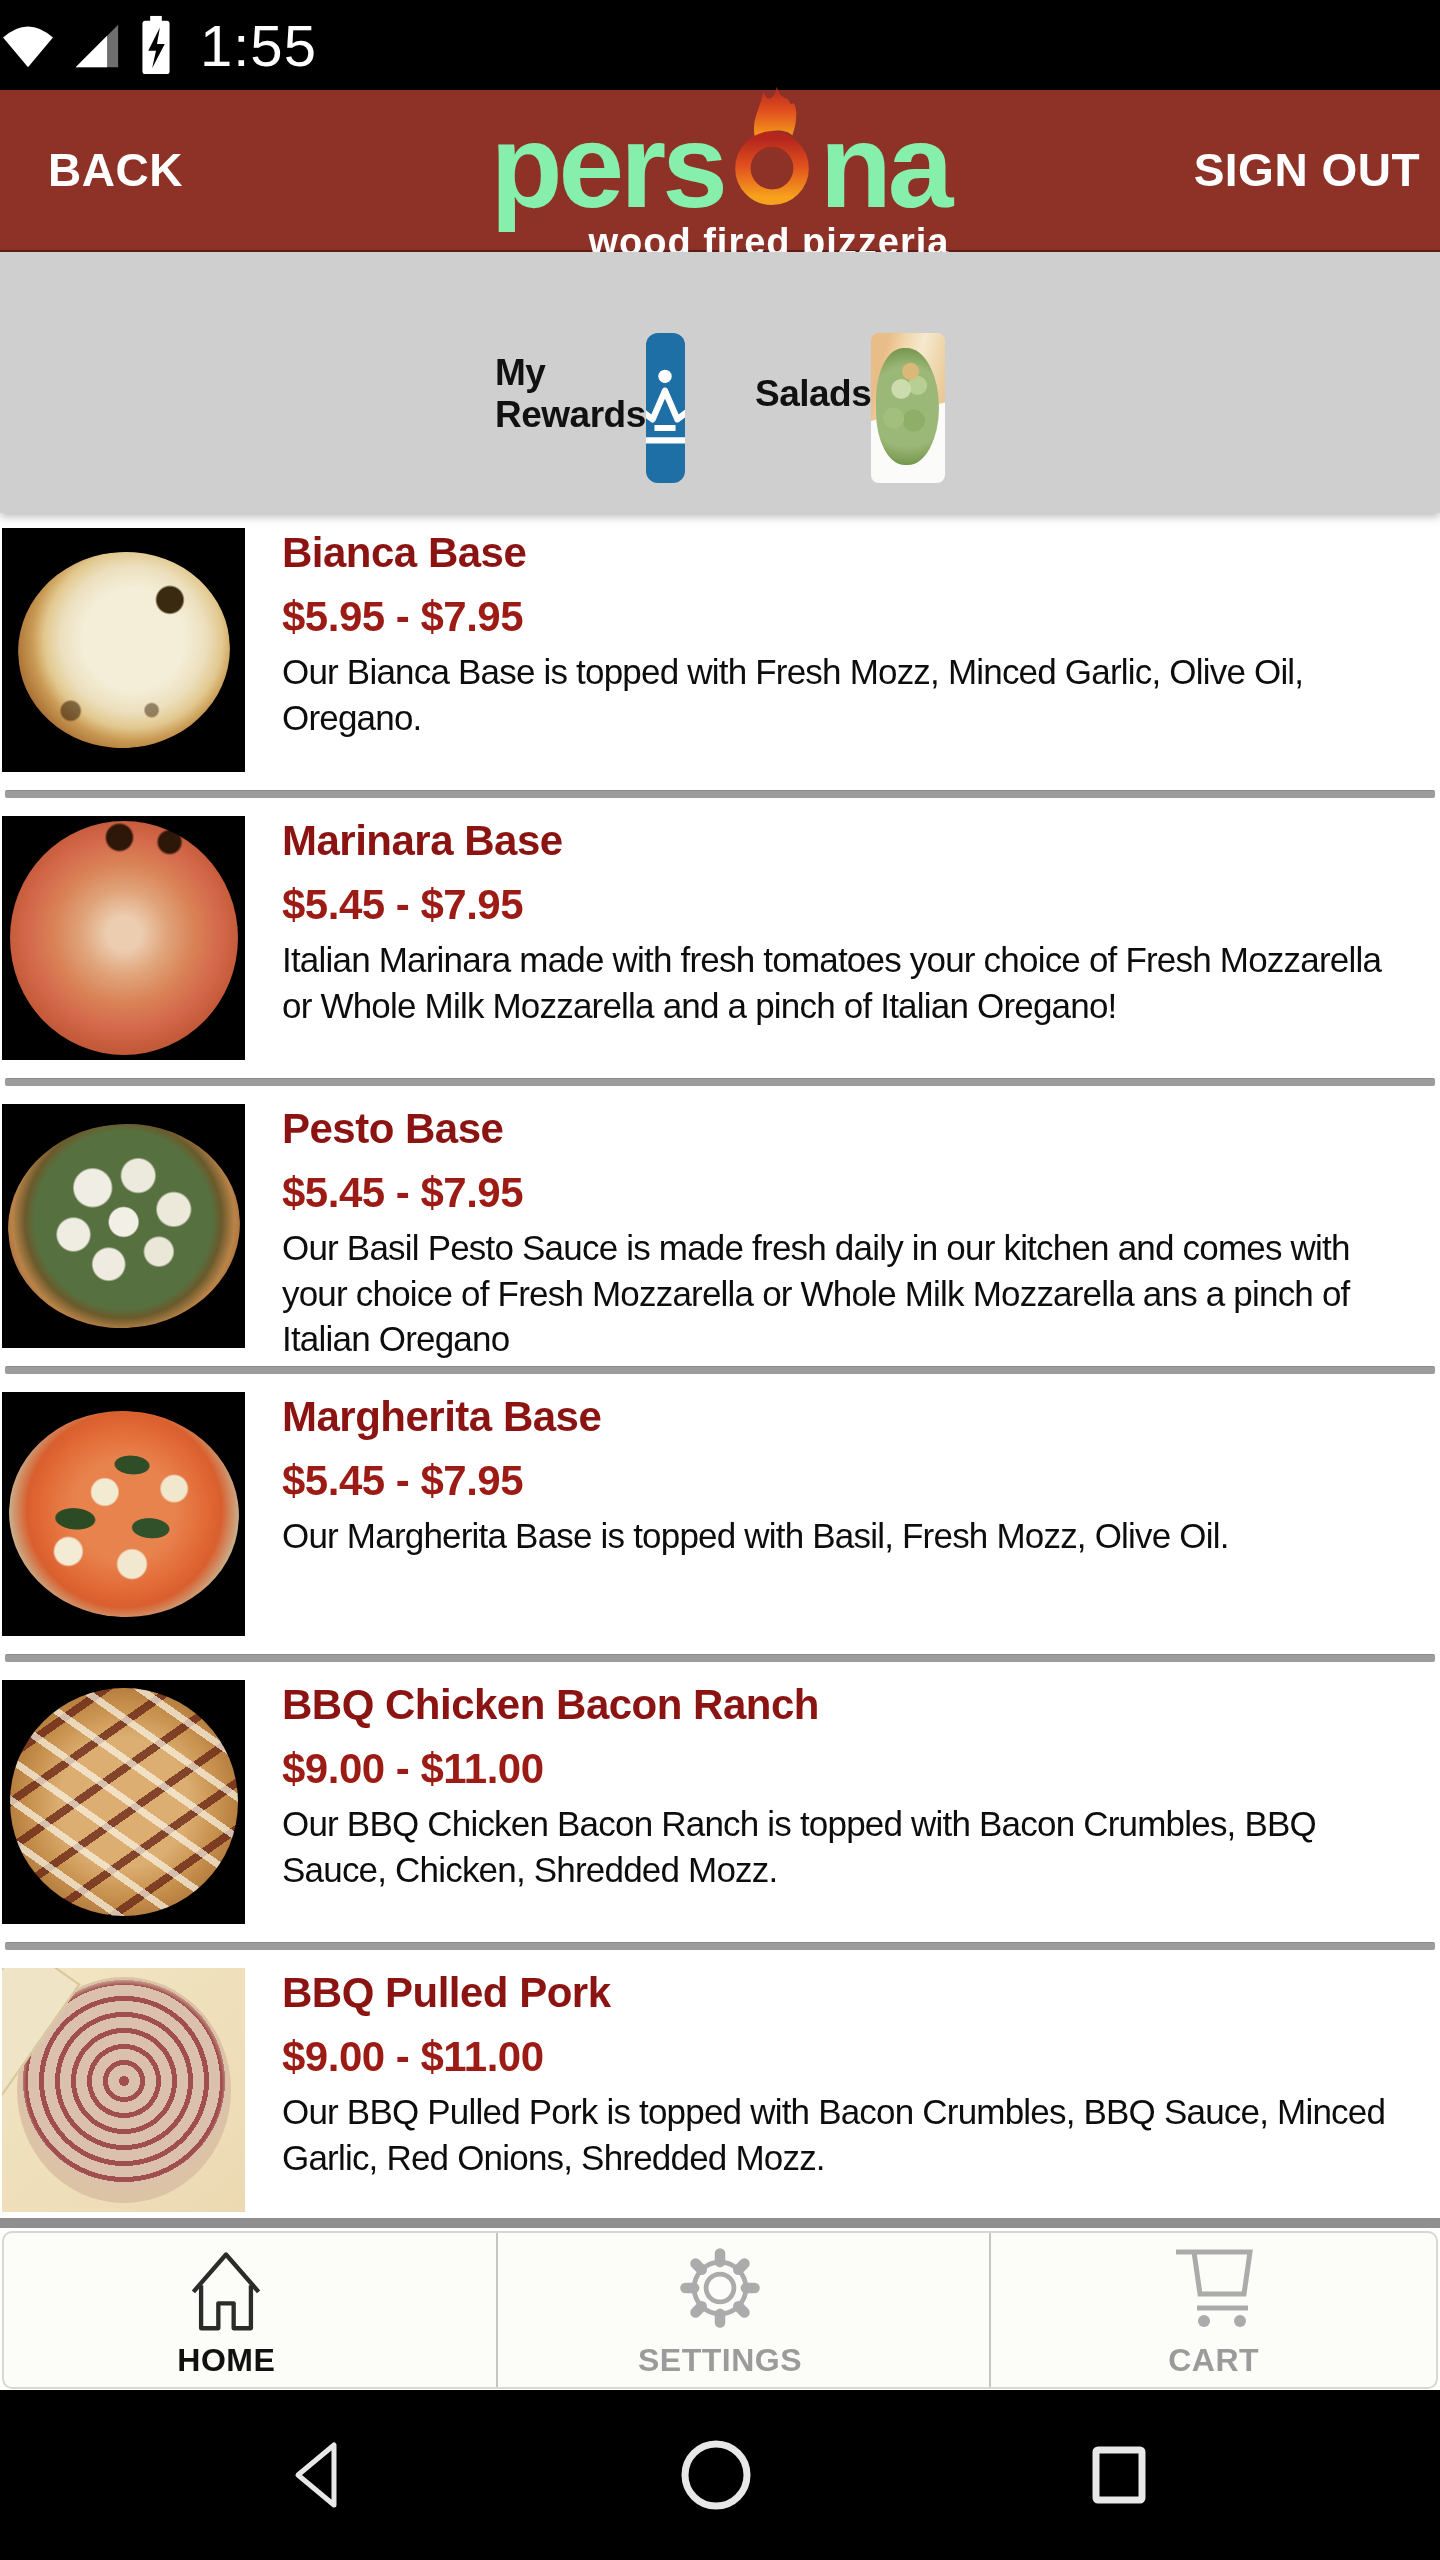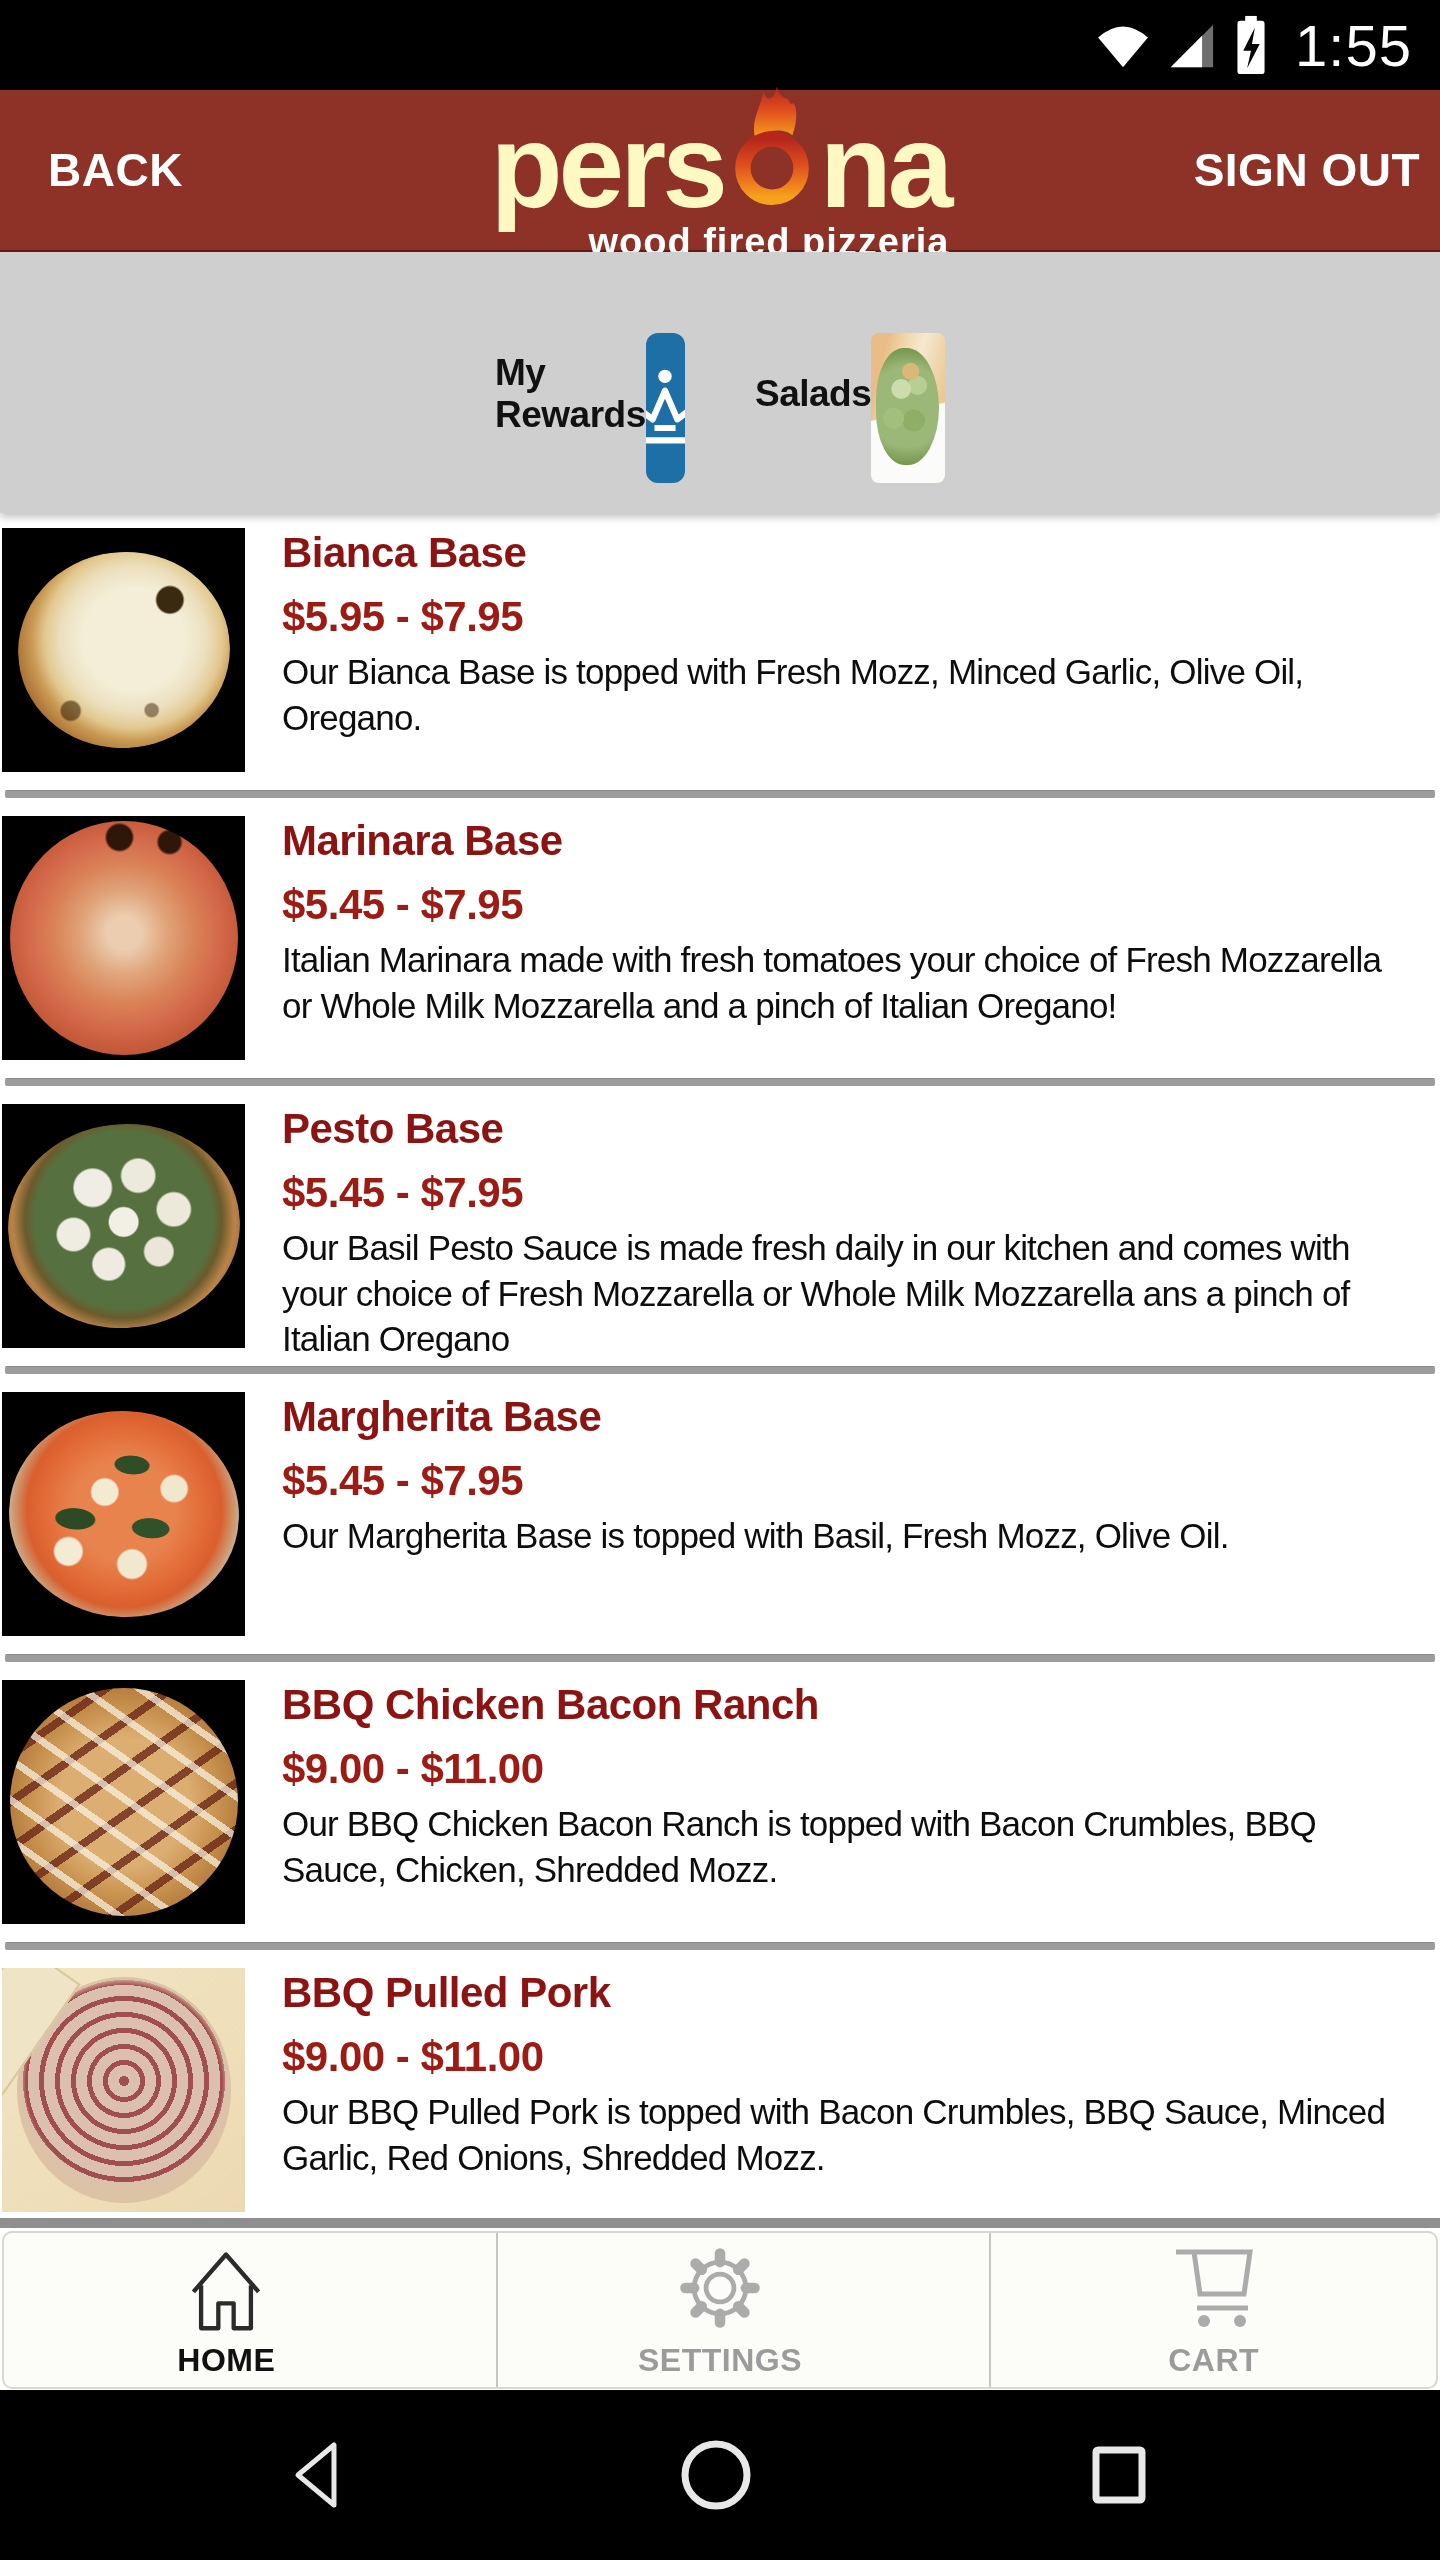--- a/index.html
+++ b/index.html
@@ -2,32 +2,32 @@
 <html><head>
 <meta charset="utf-8">
 <style>
   html,body{margin:0;padding:0;background:#111;}
   .screen{
     width:1440px;height:2560px;display:flex;flex-direction:column;overflow:hidden;
     background:#fff;font-family:"Liberation Sans",sans-serif;position:relative;
   }
   
   .status-bar{height:90px;background:#000;display:flex;align-items:center;
-    justify-content:flex-end;padding-right:28px;gap:16px;flex:none;}
+    padding-right:28px;gap:16px;flex:none;}
   .status-bar svg{display:block;}
   .status-time{color:#fff;font-size:58px;letter-spacing:1px;margin-left:8px;}
   
   .app-header{height:160px;background:#8e3127;flex:none;position:relative;
     display:flex;align-items:center;justify-content:center;border-bottom:2px solid #5f1f18;}
   .hdr-btn{position:absolute;top:0;height:100%;display:flex;align-items:center;
     color:#fff;font-size:46px;font-weight:bold;letter-spacing:.5px;cursor:pointer;}
   .hdr-back{left:48px;}
   .hdr-signout{right:20px;}
   .logo{text-align:right;line-height:1;}
-  .logo-row{display:flex;align-items:flex-end;color:#fef9c3;font-weight:bold;
+  .logo-row{display:flex;align-items:flex-end;color:#86efac;font-weight:bold;
     font-size:118px;letter-spacing:-4px;line-height:.82;}
   .logo-row .flame-o{margin:0 3px 2px 3px;}
   .logo-tagline{display:block;color:#fff;font-size:38px;font-weight:bold;
     letter-spacing:1px;margin-top:8px;}
   
   .category-bar{height:261px;background:#cfcfcf;flex:none;display:flex;
     justify-content:center;gap:70px;padding-top:22px;box-sizing:border-box;
     box-shadow:0 4px 8px rgba(0,0,0,.25);position:relative;z-index:2;}
   .cat{width:190px;display:flex;flex-direction:row;align-items:center;cursor:pointer;}
   .cat-label{font-size:37px;font-weight:bold;color:#111;letter-spacing:-0.5px;}

